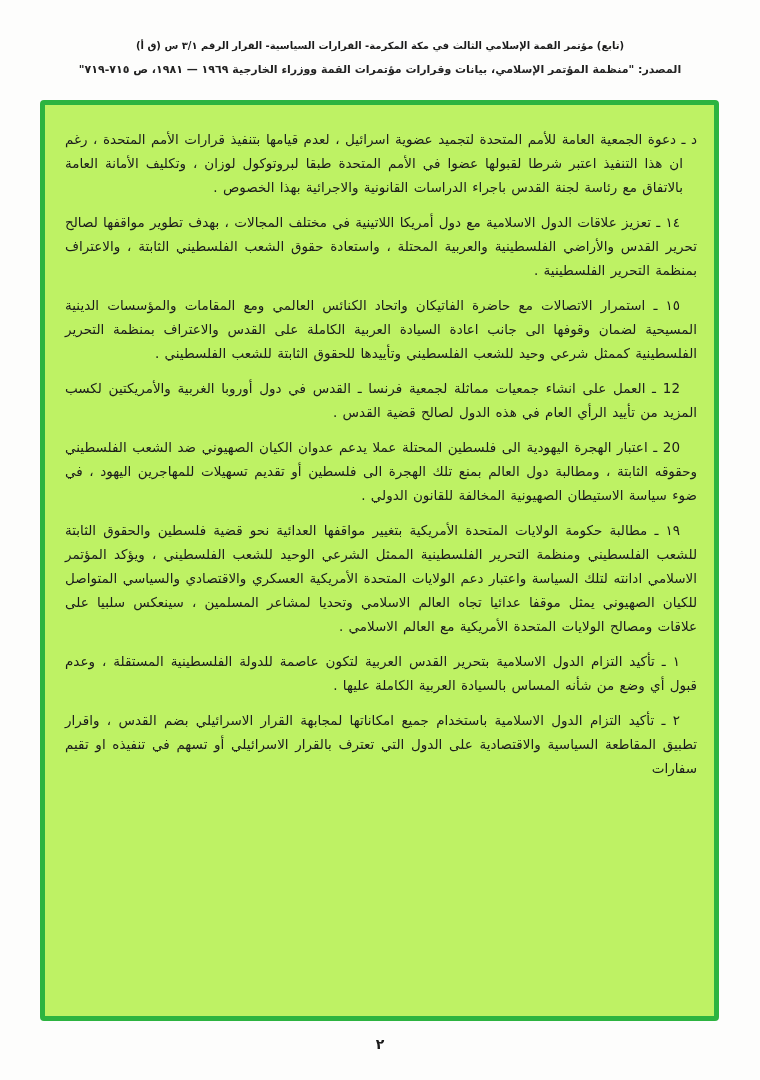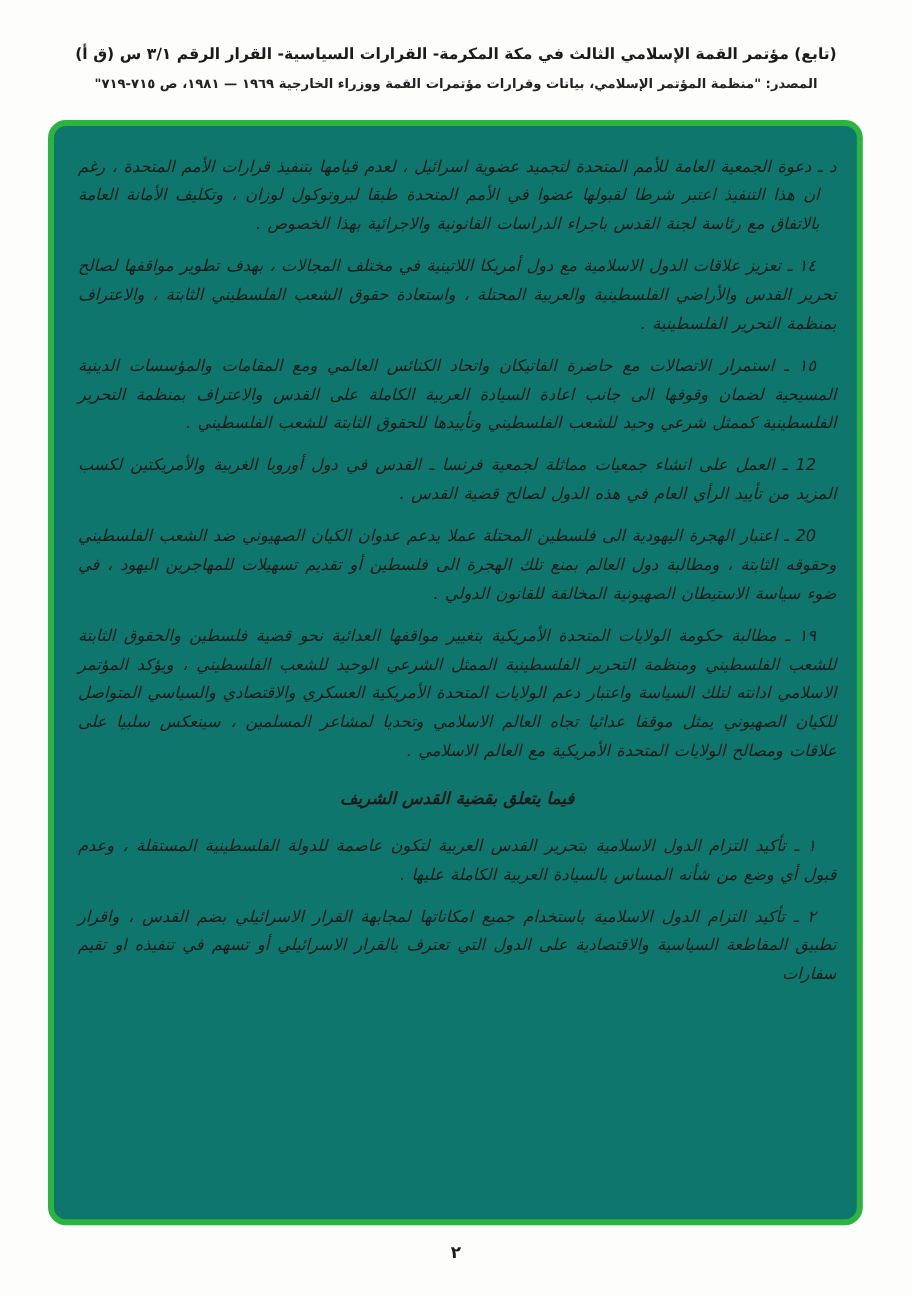--- a/index.html
+++ b/index.html
@@ -12,39 +12,38 @@
     position:relative;
     overflow:hidden;
   }
   .paper{position:absolute;inset:0;background:#fdfdfc;}
   
   .doc-header{
     position:absolute;top:36px;left:0;right:0;
     text-align:center;
   }
   .doc-header .title-line{
-    font-size:13px;font-weight:bold;letter-spacing:0;
+    font-size:10px;font-weight:bold;letter-spacing:0;
     line-height:20px;
   }
   .doc-header .source-line{
     font-size:11px;font-weight:bold;margin-top:6px;
     line-height:16px;color:#222;
   }
   
   .green-box{
     position:absolute;
     left:40px;top:100px;
     width:679px;height:921px;
     box-sizing:border-box;
     border:5px solid #2cb440;
-    border-radius:15px;
+    border-radius:4px;
     padding:22px 17px 12px 20px;
     overflow:hidden;
-    background:#0f766e;
-    font-style:italic;
+    background:#bef264;
   }
   .para{
     margin:0 0 11px 0;
     font-size:13.5px;
     line-height:24px;
     text-align:justify;
     text-align-last:right;
     word-spacing:1px;
   }
   
@@ -78,21 +77,20 @@
   <div class="green-box">
 
     <p class="para hang">د ـ دعوة الجمعية العامة للأمم المتحدة لتجميد عضوية اسرائيل ، لعدم قيامها بتنفيذ قرارات الأمم المتحدة ، رغم ان هذا التنفيذ اعتبر شرطا لقبولها عضوا في الأمم المتحدة طبقا لبروتوكول لوزان ، وتكليف الأمانة العامة بالاتفاق مع رئاسة لجنة القدس باجراء الدراسات القانونية والاجرائية بهذا الخصوص .</p>
 
     <p class="para num">١٤ ـ تعزيز علاقات الدول الاسلامية مع دول أمريكا اللاتينية في مختلف المجالات ، بهدف تطوير مواقفها لصالح تحرير القدس والأراضي الفلسطينية والعربية المحتلة ، واستعادة حقوق الشعب الفلسطيني الثابتة ، والاعتراف بمنظمة التحرير الفلسطينية .</p>
     <p class="para num">١٥ ـ استمرار الاتصالات مع حاضرة الفاتيكان واتحاد الكنائس العالمي ومع المقامات والمؤسسات الدينية المسيحية لضمان وقوفها الى جانب اعادة السيادة العربية الكاملة على القدس والاعتراف بمنظمة التحرير الفلسطينية كممثل شرعي وحيد للشعب الفلسطيني وتأييدها للحقوق الثابتة للشعب الفلسطيني .</p>
     <p class="para num">12 ـ العمل على انشاء جمعيات مماثلة لجمعية فرنسا ـ القدس في دول أوروبا الغربية والأمريكتين لكسب المزيد من تأييد الرأي العام في هذه الدول لصالح قضية القدس .</p>
     <p class="para num">20 ـ اعتبار الهجرة اليهودية الى فلسطين المحتلة عملا يدعم عدوان الكيان الصهيوني ضد الشعب الفلسطيني وحقوقه الثابتة ، ومطالبة دول العالم بمنع تلك الهجرة الى فلسطين أو تقديم تسهيلات للمهاجرين اليهود ، في ضوء سياسة الاستيطان الصهيونية المخالفة للقانون الدولي .</p>
     <p class="para num">١٩ ـ مطالبة حكومة الولايات المتحدة الأمريكية بتغيير مواقفها العدائية نحو قضية فلسطين والحقوق الثابتة للشعب الفلسطيني ومنظمة التحرير الفلسطينية الممثل الشرعي الوحيد للشعب الفلسطيني ، ويؤكد المؤتمر الاسلامي ادانته لتلك السياسة واعتبار دعم الولايات المتحدة الأمريكية العسكري والاقتصادي والسياسي المتواصل للكيان الصهيوني يمثل موقفا عدائيا تجاه العالم الاسلامي وتحديا لمشاعر المسلمين ، سينعكس سلبيا على علاقات ومصالح الولايات المتحدة الأمريكية مع العالم الاسلامي .</p>
 
-    <div class="section-heading">فيما يتعلق بقضية القدس الشريف</div>
 
     <p class="para num">١ ـ تأكيد التزام الدول الاسلامية بتحرير القدس العربية لتكون عاصمة للدولة الفلسطينية المستقلة ، وعدم قبول أي وضع من شأنه المساس بالسيادة العربية الكاملة عليها .</p>
     <p class="para num">٢ ـ تأكيد التزام الدول الاسلامية باستخدام جميع امكاناتها لمجابهة القرار الاسرائيلي بضم القدس ، واقرار تطبيق المقاطعة السياسية والاقتصادية على الدول التي تعترف بالقرار الاسرائيلي أو تسهم في تنفيذه او تقيم سفارات</p>
 
   </div>
 
   <div class="page-number">٢</div>
 
 </div>
 

